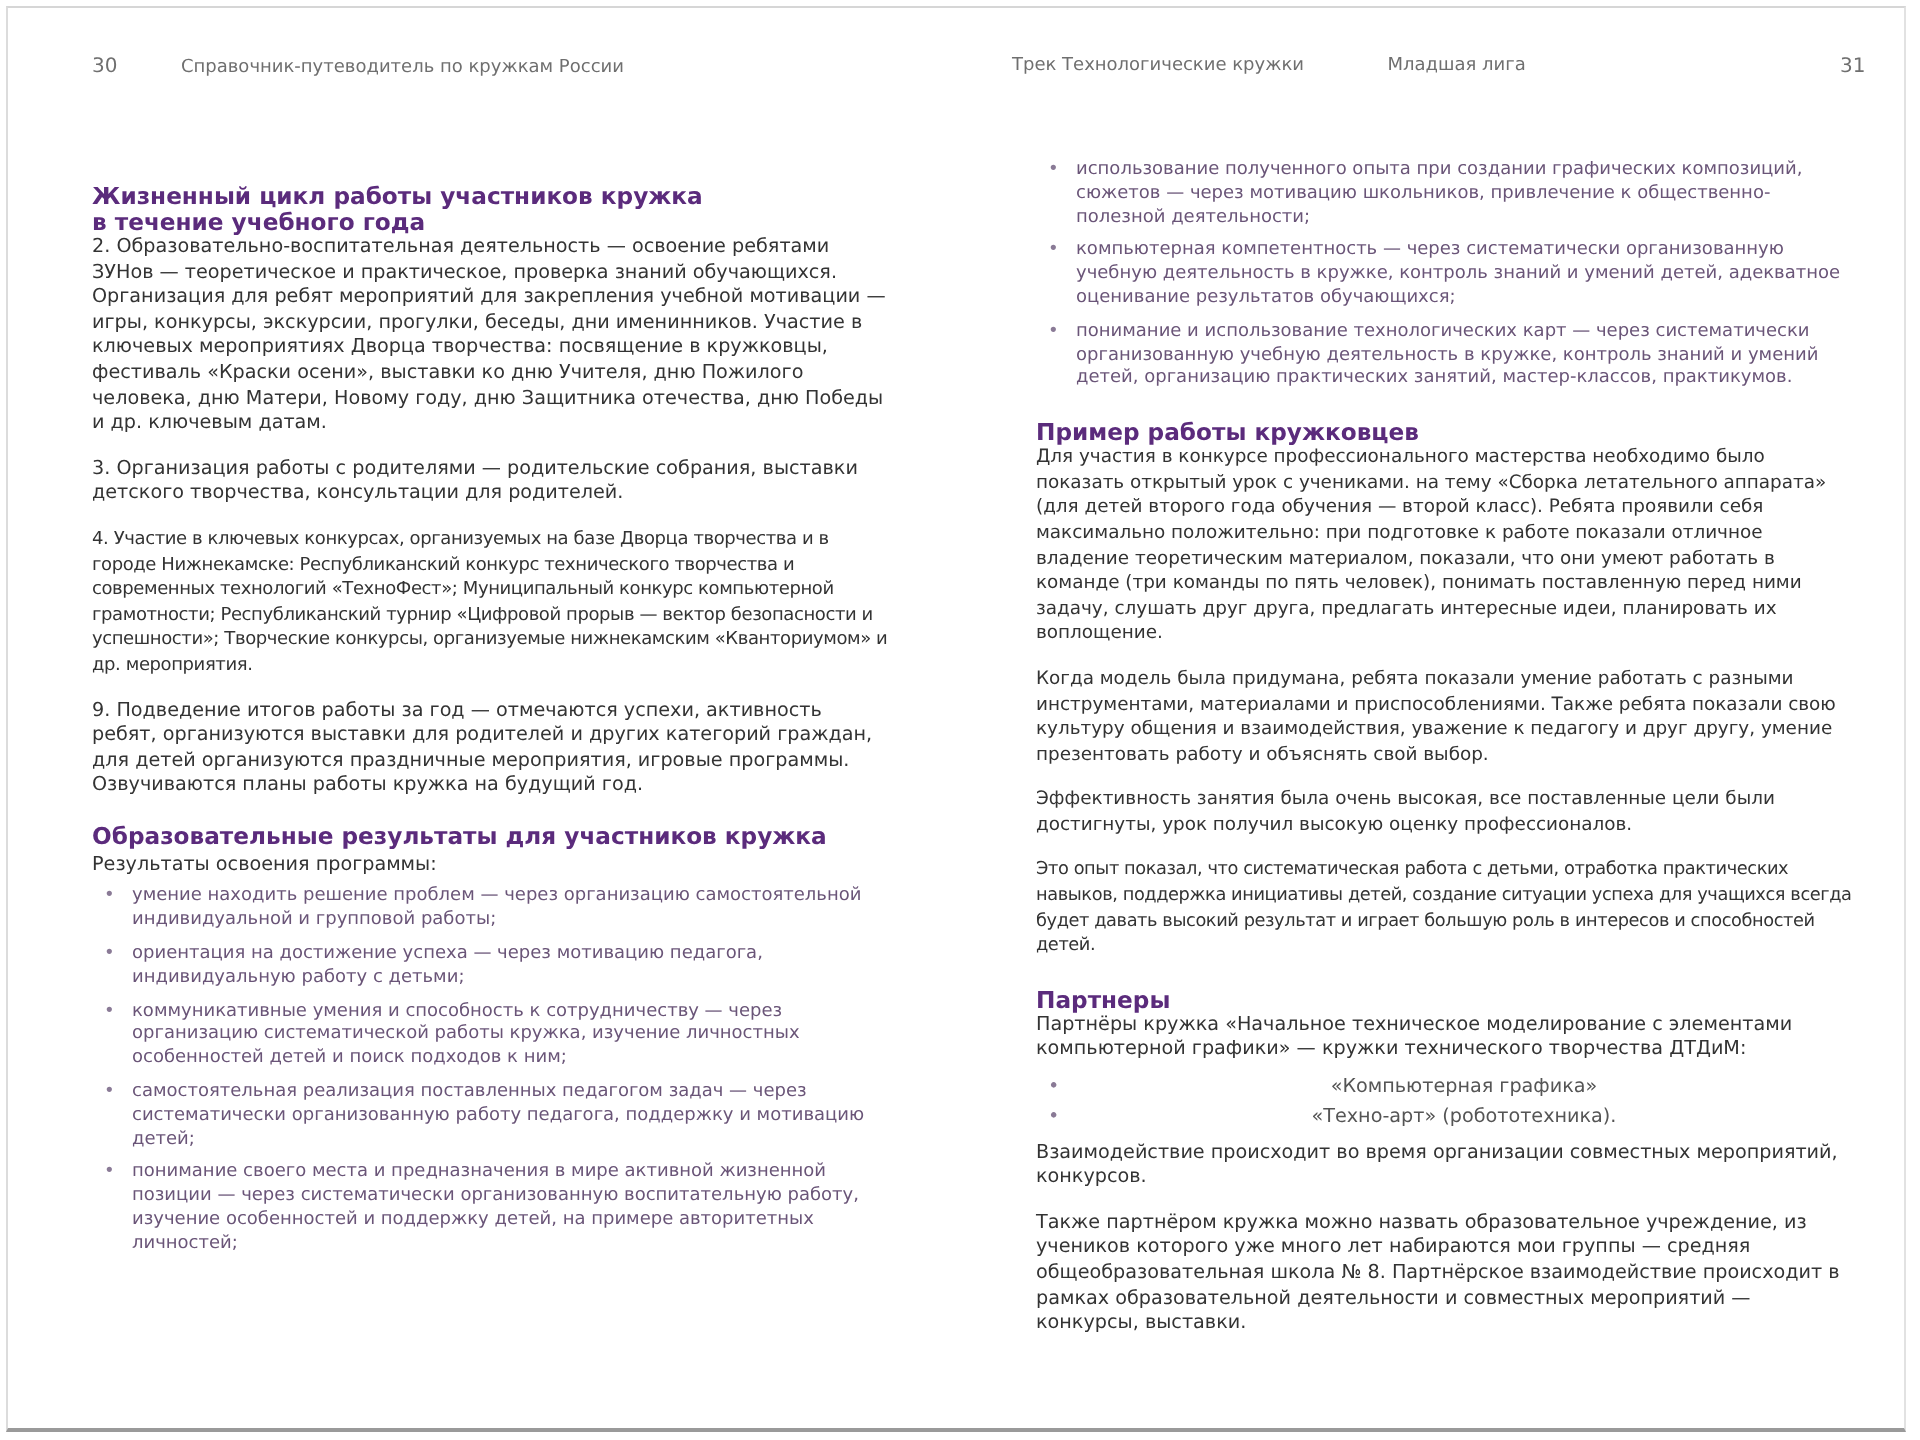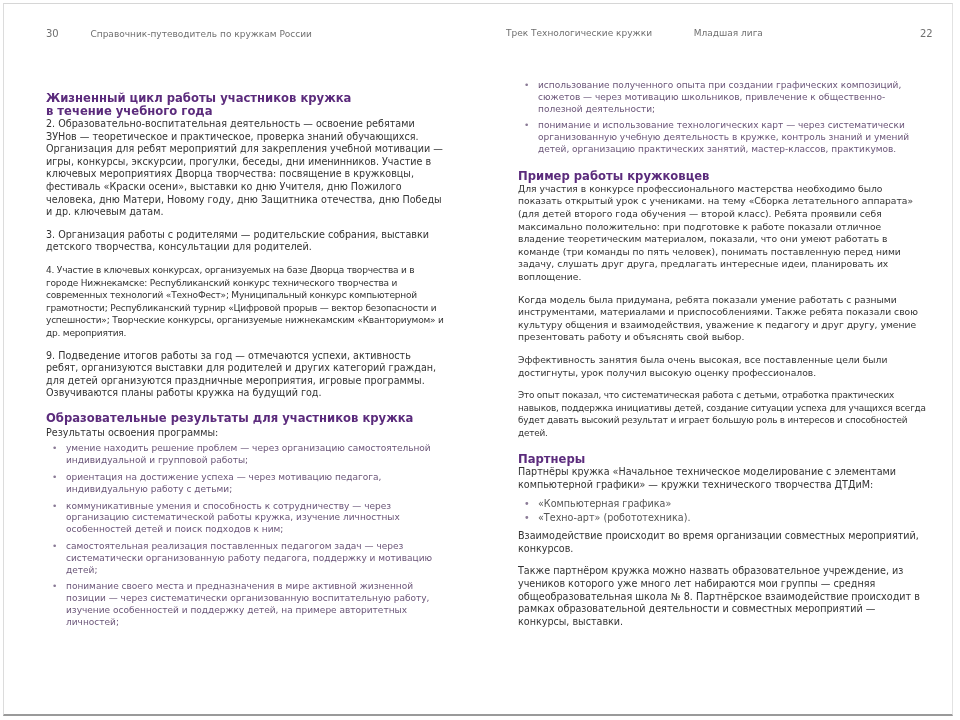--- a/index.html
+++ b/index.html
@@ -25,21 +25,21 @@
   .right .content { left:38px; top:80px; width:408px; }
   h2 {
     margin:0; font-size:11.6px; line-height:13px; font-weight:bold; color:#5b2b7c;
   }
   p { margin:0 0 10px 0; }
   ul { margin:0 0 0 0; padding:0 0 0 20px; list-style:none; }
   li { position:relative; margin:0 0 5px 0; color:#6a5578; font-size:9px; line-height:11.8px; }
   li::before {
     content:"•"; position:absolute; left:-14px; top:0; color:#8a7a96;
   }
-  .partners li { color:#555; font-size:9.6px; margin-bottom:3px; }
+  .partners li { color:#555; font-size:9.6px; margin-bottom:3px;text-align:center; }
 </style>
 </head>
 <body>
 
 <div class="frame"></div>
 
 <div class="page left">
   <div class="running" style="left:46px;">
     <span class="pnum">30</span>
     <span style="display:inline-block;width:26px;"></span>
@@ -68,26 +68,27 @@
   </div>
 </div>
 
 <div class="page right">
   <div class="running" style="left:26px;">
     <span>Трек Технологические кружки</span>
     <span style="display:inline-block;width:36px;"></span>
     <span>Младшая лига</span>
   </div>
   <div class="running" style="left:440px;">
-    <span class="pnum">22</span>
+    <span class="pnum">31</span>
   </div>
 
   <div class="content">
     <ul style="margin-bottom:10px;">
       <li>использование полученного опыта при создании графических композиций, сюжетов — через мотивацию школьников, привлечение к общественно-полезной деятельности;</li>
+      <li>компьютерная компетентность — через систематически организованную учебную деятельность в кружке, контроль знаний и умений детей, адекватное оценивание результатов обучающихся;</li>
       <li>понимание и использование технологических карт — через систематически организованную учебную деятельность в кружке, контроль знаний и умений детей, организацию практических занятий, мастер-классов, практикумов.</li>
     </ul>
 
     <h2 style="margin-top:14px;">Пример работы кружковцев</h2>
     <p style="font-size:9.2px;">Для участия в конкурсе профессионального мастерства необходимо было показать открытый урок с учениками. на тему «Сборка летательного аппарата» (для детей второго года обучения — второй класс). Ребята проявили себя максимально положительно: при подготовке к работе показали отличное владение теоретическим материалом, показали, что они умеют работать в команде (три команды по пять человек), понимать поставленную перед ними задачу, слушать друг друга, предлагать интересные идеи, планировать их воплощение.</p>
     <p style="font-size:9.2px;">Когда модель была придумана, ребята показали умение работать с разными инструментами, материалами и приспособлениями. Также ребята показали свою культуру общения и взаимодействия, уважение к педагогу и друг другу, умение презентовать работу и объяснять свой выбор.</p>
     <p style="font-size:9.2px;">Эффективность занятия была очень высокая, все поставленные цели были достигнуты, урок получил высокую оценку профессионалов.</p>
     <p style="font-size:8.9px;letter-spacing:-0.2px;margin-bottom:14px;">Это опыт показал, что систематическая работа с детьми, отработка практических навыков, поддержка инициативы детей, создание ситуации успеха для учащихся всегда будет давать высокий результат и играет большую роль в интересов и способностей детей.</p>
 
     <h2>Партнеры</h2>

